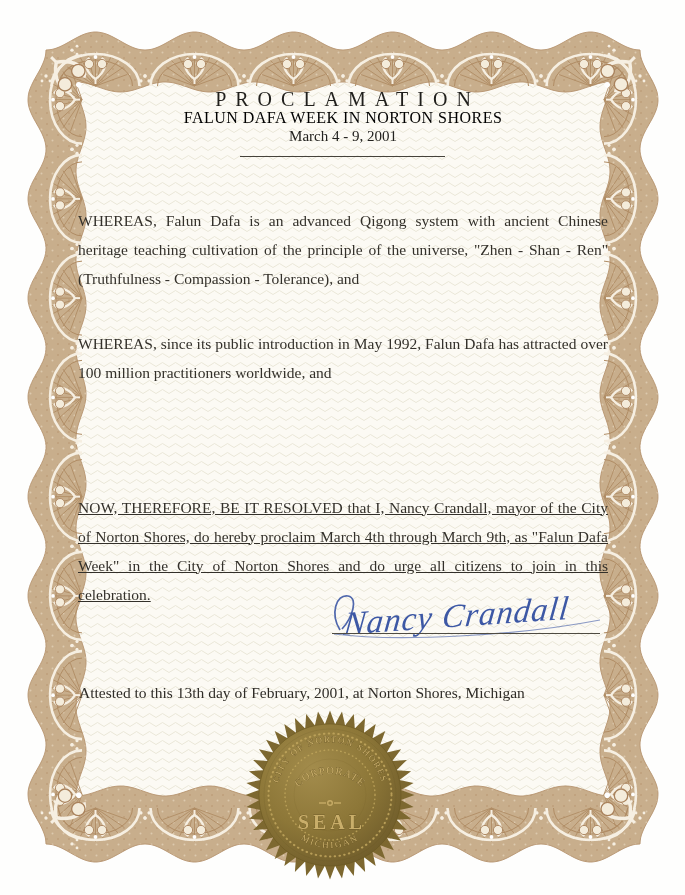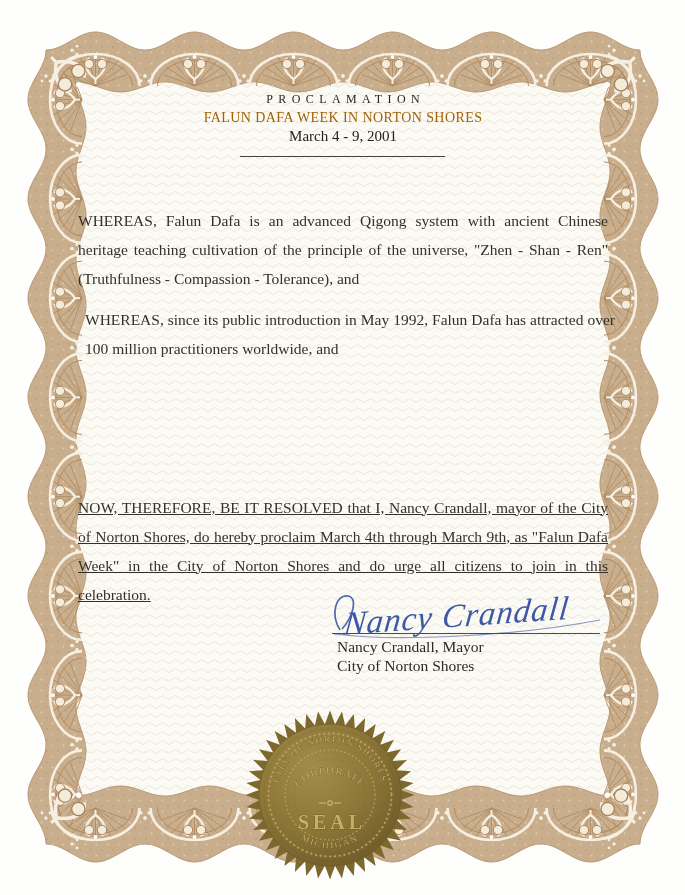--- a/index.html
+++ b/index.html
@@ -1,26 +1,26 @@
 <!DOCTYPE html>
 <html><head>
 <meta charset="utf-8">
 <style>
   html,body{margin:0;padding:0;}
   body{width:685px;height:895px;background:#fdfdfc;font-family:"Liberation Serif",serif;}
   .page{position:relative;width:685px;height:895px;background:#fefefd;overflow:hidden;}
   .layer{position:absolute;left:0;top:0;}
   .content{position:absolute;z-index:3;color:#2f2c27;}
   .header-block{left:76px;top:90px;width:534px;text-align:center;}
-  .title{font-size:12px;letter-spacing:.45em;line-height:19px;color:#201f1c;margin-left:.45em;}
-  .subtitle{font-size:14px;letter-spacing:.03em;line-height:18px;color:#a16207;}
+  .title{font-size:20px;letter-spacing:.45em;line-height:19px;color:#201f1c;margin-left:.45em;}
+  .subtitle{font-size:16px;letter-spacing:.03em;line-height:18px;color:#000000;}
   .dateline{font-size:15px;line-height:18px;color:#23221f;text-align:center;}
   .title-rule{position:absolute;z-index:3;left:240px;top:156px;width:205px;border-top:1.6px solid #45423b;}
   .para{left:78px;width:530px;font-size:15.5px;line-height:29px;text-align:justify;text-justify:inter-word;color:#33302a;}
-  .p1{top:190px;margin-top:16px;} .p2{top:289px;margin-left:7px;} .p3{top:372px;} .p4{top:477px;text-decoration:underline;}
+  .p1{top:190px;margin-top:16px;} .p2{top:313px;} .p3{top:372px;} .p4{top:477px;text-decoration:underline;}
   .sig-underline{position:absolute;z-index:4;left:332px;top:633px;width:268px;border-top:1.6px solid #4e4b42;}
   .sig-typed{left:337px;top:637px;font-size:15.5px;line-height:19px;color:#2b2925;}
   .attest{left:79px;top:682px;font-size:15.5px;line-height:22px;color:#2f2c27;}
   svg{display:block;}
   .seal-text{font-family:"Liberation Serif",serif;fill:#c9ae6a;stroke:#57471d;stroke-width:.35;paint-order:stroke;}
 </style>
 </head>
 <body>
 
 <div class="page">
@@ -119,25 +119,22 @@
   <p class="content para p1">WHEREAS, Falun Dafa is an advanced Qigong system with ancient Chinese heritage teaching cultivation of the principle of the universe, "Zhen - Shan - Ren" (Truthfulness - Compassion - Tolerance), and</p>
   <p class="content para p2">WHEREAS, since its public introduction in May 1992, Falun Dafa has attracted over 100 million practitioners worldwide, and</p>
   <p class="content para p4">NOW, THEREFORE, BE IT RESOLVED that I, Nancy Crandall, mayor of the City of Norton Shores, do hereby proclaim March 4th through March 9th, as "Falun Dafa Week" in the City of Norton Shores and do urge all citizens to join in this celebration.</p>
 
   <svg class="layer" style="left:322px;top:584px;z-index:4;" width="290" height="62" viewBox="0 0 290 62">
     <path d="M18,46 C8,30 14,10 26,12 C37,14 30,34 20,45" fill="none" stroke="#3d58a5" stroke-width="1.7" opacity=".9"></path>
     <path d="M12,50 C75,58 195,52 278,36" fill="none" stroke="#3d58a5" stroke-width="1.1" opacity=".6"></path>
     <text x="28" y="42" font-size="33" font-style="italic" letter-spacing="1" fill="#3d58a5" transform="rotate(-4 145 42) skewX(-10)">Nancy Crandall</text>
   </svg>
   <div class="sig-underline"></div>
-  <div class="content sig-typed">
-    <div>Nancy Crandall, Mayor</div>
-    <div>City of Norton Shores</div>
-  </div>
 
+  <div class="content attest">Attested to this 13th day of February, 2001, at Norton Shores, Michigan</div>
 
   <svg class="layer" style="left:240px;top:705px;z-index:5;" width="180" height="180" viewBox="-90 -90 180 180">
     <defs>
       <radialGradient id="sg" cx="38%" cy="32%" r="75%">
         <stop offset="0%" stop-color="#a38c4c"></stop>
         <stop offset="55%" stop-color="#8d7738"></stop>
         <stop offset="100%" stop-color="#6e5b2a"></stop>
       </radialGradient>
       <path id="pT" d="M-53,0 A53,53 0 0 1 53,0"></path>
       <path id="pB" d="M-53,0 A53,53 0 0 0 53,0"></path>

